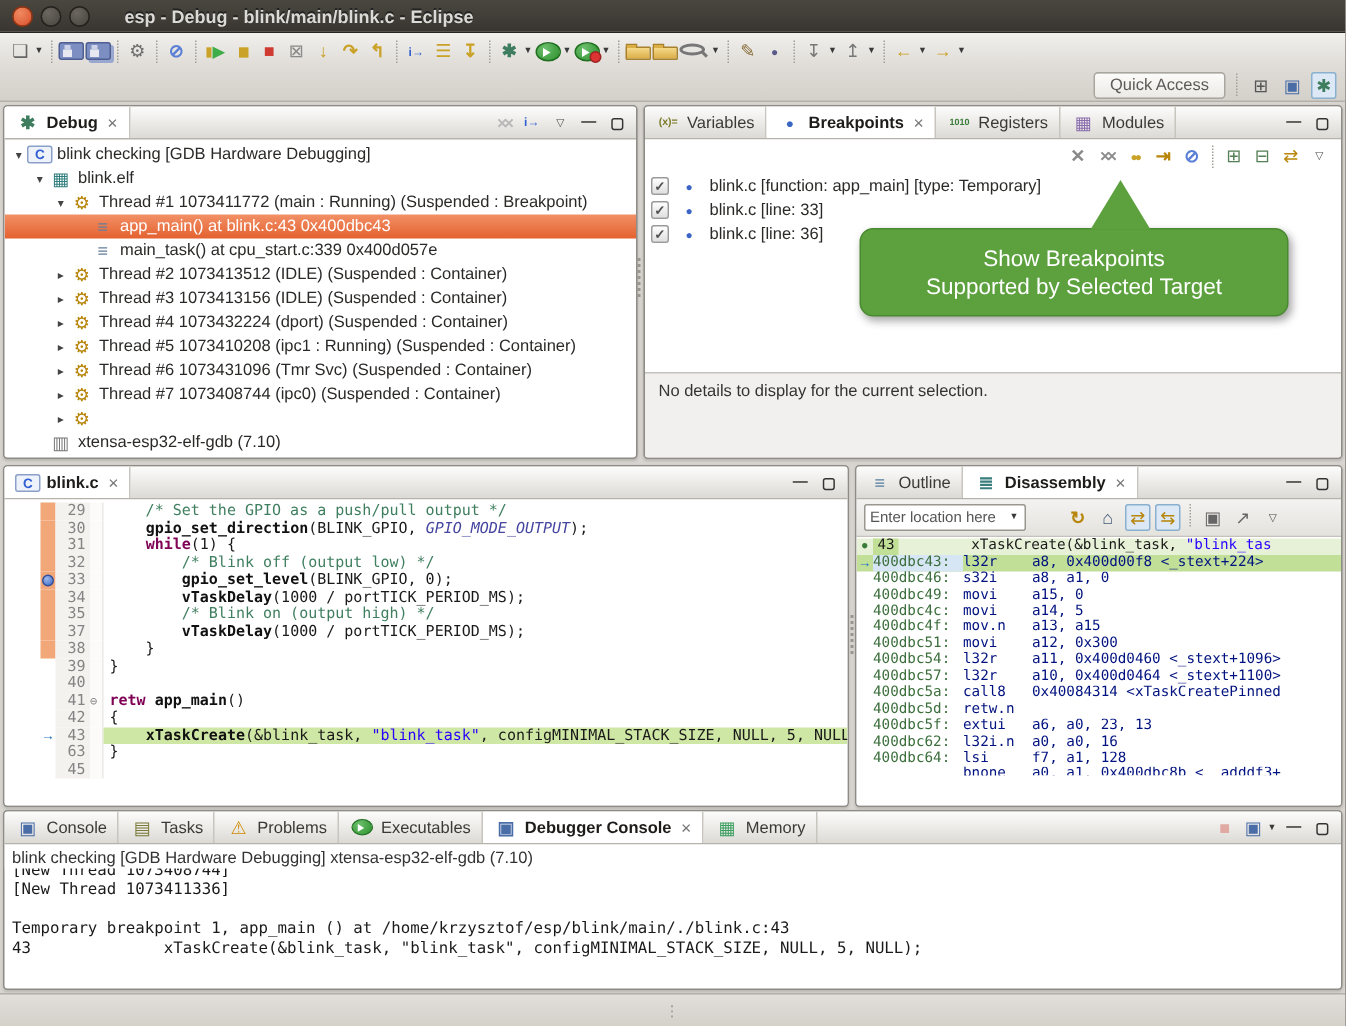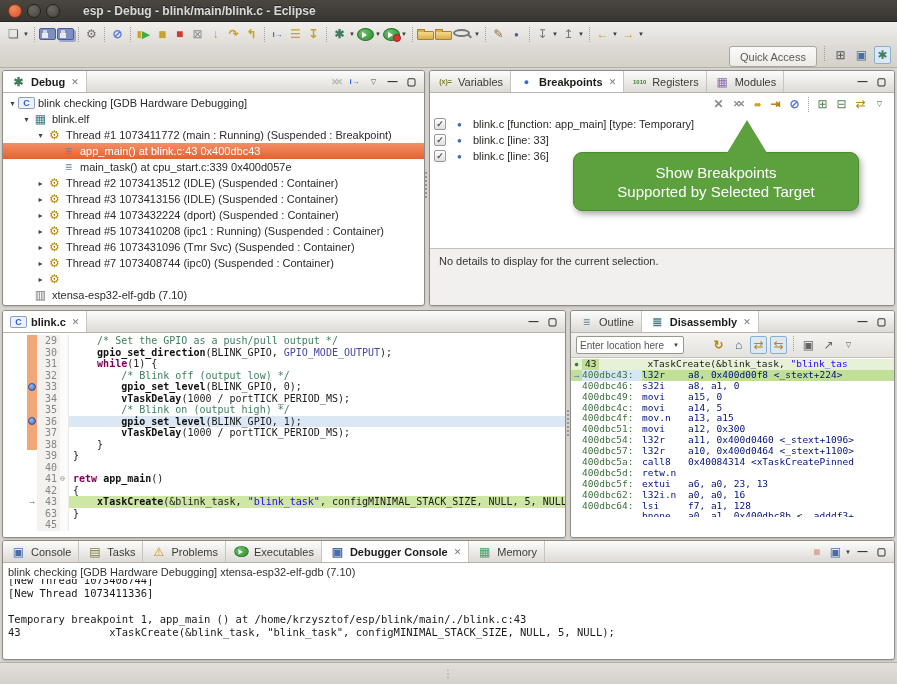--- a/index.html
+++ b/index.html
@@ -8,21 +8,21 @@
 
   
   .titlebar{position:absolute;top:0;left:0;right:0;height:22px;background:linear-gradient(#4a4741,#393631);display:flex;align-items:center;padding:0 8px;border-bottom:1px solid #262420;}
   .winbtn{width:14px;height:14px;border-radius:50%;margin-right:5px;border:1px solid #23211d;}
   .winbtn.close{background:radial-gradient(circle at 35% 30%,#f08a60,#d9502c);border-color:#8e3413;}
   .winbtn.minimize,.winbtn.maximize{background:radial-gradient(circle at 35% 30%,#6b6760,#46433d);}
   .wtitle{color:#dcdad6;font-size:12px;font-weight:bold;margin-left:18px;text-shadow:0 -1px 0 #222;}
 
   
   .maintoolbar{position:absolute;top:22px;left:0;right:0;height:24px;background:linear-gradient(#f1efec,#dedbd6);display:flex;align-items:center;padding:0 5px;gap:1px;}
-  .subrow{position:absolute;top:46px;left:0;right:0;height:22px;background:linear-gradient(#dedbd6,#d4d1cb);border-bottom:1px solid #b3afa9;display:flex;justify-content:flex-end;padding:0 6px;gap:4px;}
+  .subrow{position:absolute;top:46px;left:0;right:0;height:22px;background:linear-gradient(#dedbd6,#d4d1cb);border-bottom:1px solid #b3afa9;display:flex;align-items:center;justify-content:flex-end;padding:0 6px;gap:4px;}
   .tbi{min-width:17px;height:18px;display:inline-flex;align-items:center;justify-content:center;font-size:12px;color:#555;cursor:default;}
   .tbgroup{display:inline-flex;align-items:center;}
   .dd{font-size:6px;color:#3a3a3a;width:8px;display:inline-flex;justify-content:center;}
   .sep{width:1px;height:15px;border-left:1px dotted #a39f98;margin:0 3px;}
   .qa-btn{font-size:11px;color:#5c5a56;background:linear-gradient(#fbfbfa,#eceae6);border:1px solid #a9a59f;border-radius:3px;padding:2px 10px;}
   .pressed{background:#dce8f5;border:1px solid #8ab0d0;border-radius:2px;}
 
   
   .i-floppy{width:12px;height:12px;background:#7d8fc2;border:1px solid #4d5f92;border-radius:2px;position:relative;}
   .i-floppy::after{content:"";position:absolute;left:2px;bottom:1px;width:6px;height:5px;background:#e8e8f0;}
@@ -80,21 +80,21 @@
   .emark.range{background:#f2a779;}
   .enum{width:23px;min-width:23px;text-align:right;color:#848484;padding-right:3px;background:#f4f2ef;}
   .efold{width:9px;min-width:9px;color:#888;font-size:8px;line-height:11.5px;background:#fcfbfa;border-right:1px solid #eceae6;}
   .ecode{flex:1;padding-left:4px;color:#1a1a1a;}
   .hl-blue{background:#dbe7f3;}
   .hl-green{background:#cfe7a4;}
   .cm{color:#3f7f5f;}
   .kw{color:#7f0055;font-weight:bold;}
   .fn{font-weight:bold;color:#111;}
   .str{color:#2a00ff;}
-  .mac{color:#4646a0;}
+  .mac{color:#4646a0;font-style:italic;}
   .bpdot{width:8px;height:8px;border-radius:50%;background:radial-gradient(circle at 35% 30%,#9db9ea,#3e68c8);border:1px solid #30509a;}
   .iparrow{color:#1f6fc4;font-weight:bold;font-size:9px;font-family:"Liberation Sans",sans-serif;}
 
   
   .dis-toolbar{height:25px;min-height:25px;display:flex;align-items:center;gap:20px;padding:0 5px;background:linear-gradient(#f4f3f1,#e4e2dd);border-bottom:1px solid #c5c2bd;}
   .combo{width:108px;height:18px;background:#fff;border:1px solid #9a978f;border-radius:2px;display:flex;align-items:center;font-size:10px;color:#555;padding:0 3px;overflow:hidden;white-space:nowrap;}
   .combo .dd{margin-left:auto;}
   .dis-body{flex:1;overflow:hidden;background:#fff;padding-top:1px;}
   .drow{display:flex;height:10.9px;line-height:10.9px;font-family:"DejaVu Sans Mono",monospace;font-size:9.5px;white-space:pre;}
   .dgut{width:11px;min-width:11px;display:flex;align-items:center;justify-content:center;}
@@ -374,21 +374,20 @@
         </span>
     </div>
     <div class="ed-body" id="editor-lines">
         <div class="eline"><span class="emark range"></span><span class="enum">29</span><span class="efold"></span><span class="ecode"><span class="cm">    /* Set the GPIO as a push/pull output */</span></span></div>
         <div class="eline"><span class="emark range"></span><span class="enum">30</span><span class="efold"></span><span class="ecode"><span>    </span><span class="fn">gpio_set_direction</span><span>(BLINK_GPIO, </span><span class="mac">GPIO_MODE_OUTPUT</span><span>);</span></span></div>
         <div class="eline"><span class="emark range"></span><span class="enum">31</span><span class="efold"></span><span class="ecode"><span>    </span><span class="kw">while</span><span>(1) {</span></span></div>
         <div class="eline"><span class="emark range"></span><span class="enum">32</span><span class="efold"></span><span class="ecode"><span class="cm">        /* Blink off (output low) */</span></span></div>
         <div class="eline"><span class="emark range"><span class="bpdot"></span></span><span class="enum">33</span><span class="efold"></span><span class="ecode"><span>        </span><span class="fn">gpio_set_level</span><span>(BLINK_GPIO, 0);</span></span></div>
         <div class="eline"><span class="emark range"></span><span class="enum">34</span><span class="efold"></span><span class="ecode"><span>        </span><span class="fn">vTaskDelay</span><span>(1000 / portTICK_PERIOD_MS);</span></span></div>
         <div class="eline"><span class="emark range"></span><span class="enum">35</span><span class="efold"></span><span class="ecode"><span class="cm">        /* Blink on (output high) */</span></span></div>
-        <div class="eline"><span class="emark range"><span class="bpdot"></span></span><span class="enum">36</span><span class="efold"></span><span class="ecode hl-blue"><span>        </span><span class="fn">gpio_set_level</span><span>(BLINK_GPIO, 1);</span></span></div>
         <div class="eline"><span class="emark range"></span><span class="enum">37</span><span class="efold"></span><span class="ecode"><span>        </span><span class="fn">vTaskDelay</span><span>(1000 / portTICK_PERIOD_MS);</span></span></div>
         <div class="eline"><span class="emark range"></span><span class="enum">38</span><span class="efold"></span><span class="ecode"><span>    }</span></span></div>
         <div class="eline"><span class="emark"></span><span class="enum">39</span><span class="efold"></span><span class="ecode"><span>}</span></span></div>
         <div class="eline"><span class="emark"></span><span class="enum">40</span><span class="efold"></span><span class="ecode"></span></div>
         <div class="eline"><span class="emark"></span><span class="enum">41</span><span class="efold">⊖</span><span class="ecode"><span class="kw">retw</span><span> </span><span class="fn">app_main</span><span>()</span></span></div>
         <div class="eline"><span class="emark"></span><span class="enum">42</span><span class="efold"></span><span class="ecode"><span>{</span></span></div>
         <div class="eline"><span class="emark"><span class="iparrow">→</span></span><span class="enum">43</span><span class="efold"></span><span class="ecode hl-green"><span>    </span><span class="fn">xTaskCreate</span><span>(&amp;blink_task, </span><span class="str">"blink_task"</span><span>, configMINIMAL_STACK_SIZE, NULL, 5, NULL);</span></span></div>
         <div class="eline"><span class="emark"></span><span class="enum">63</span><span class="efold"></span><span class="ecode"><span>}</span></span></div>
         <div class="eline"><span class="emark"></span><span class="enum">45</span><span class="efold"></span><span class="ecode"></span></div>
       </div>

